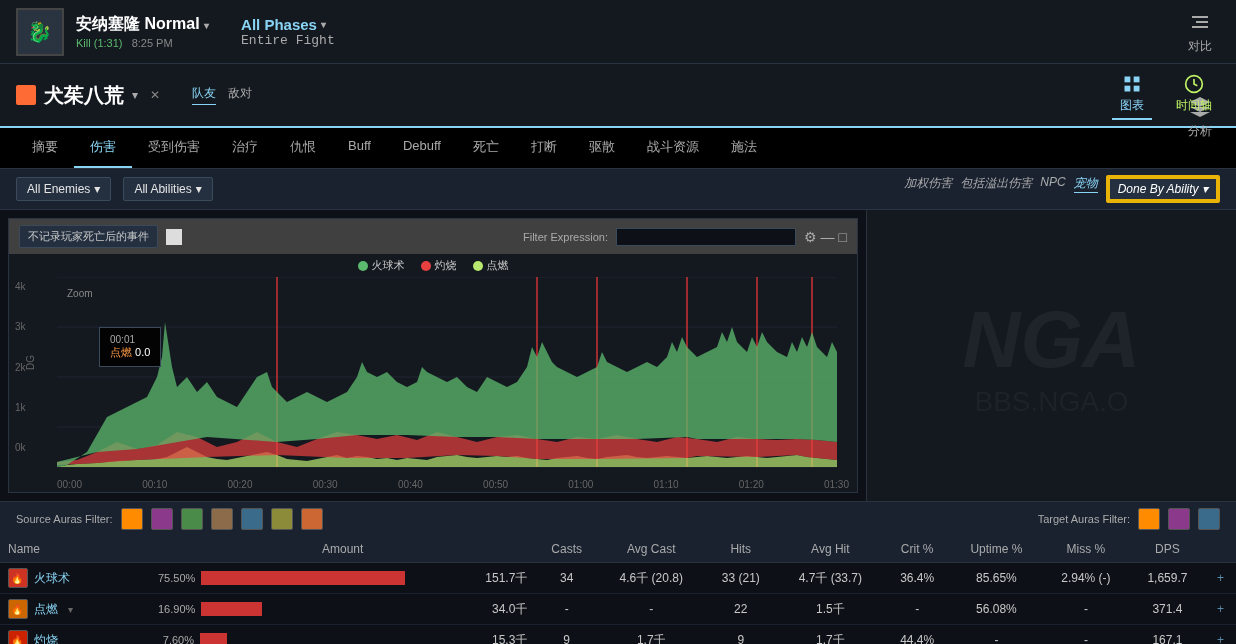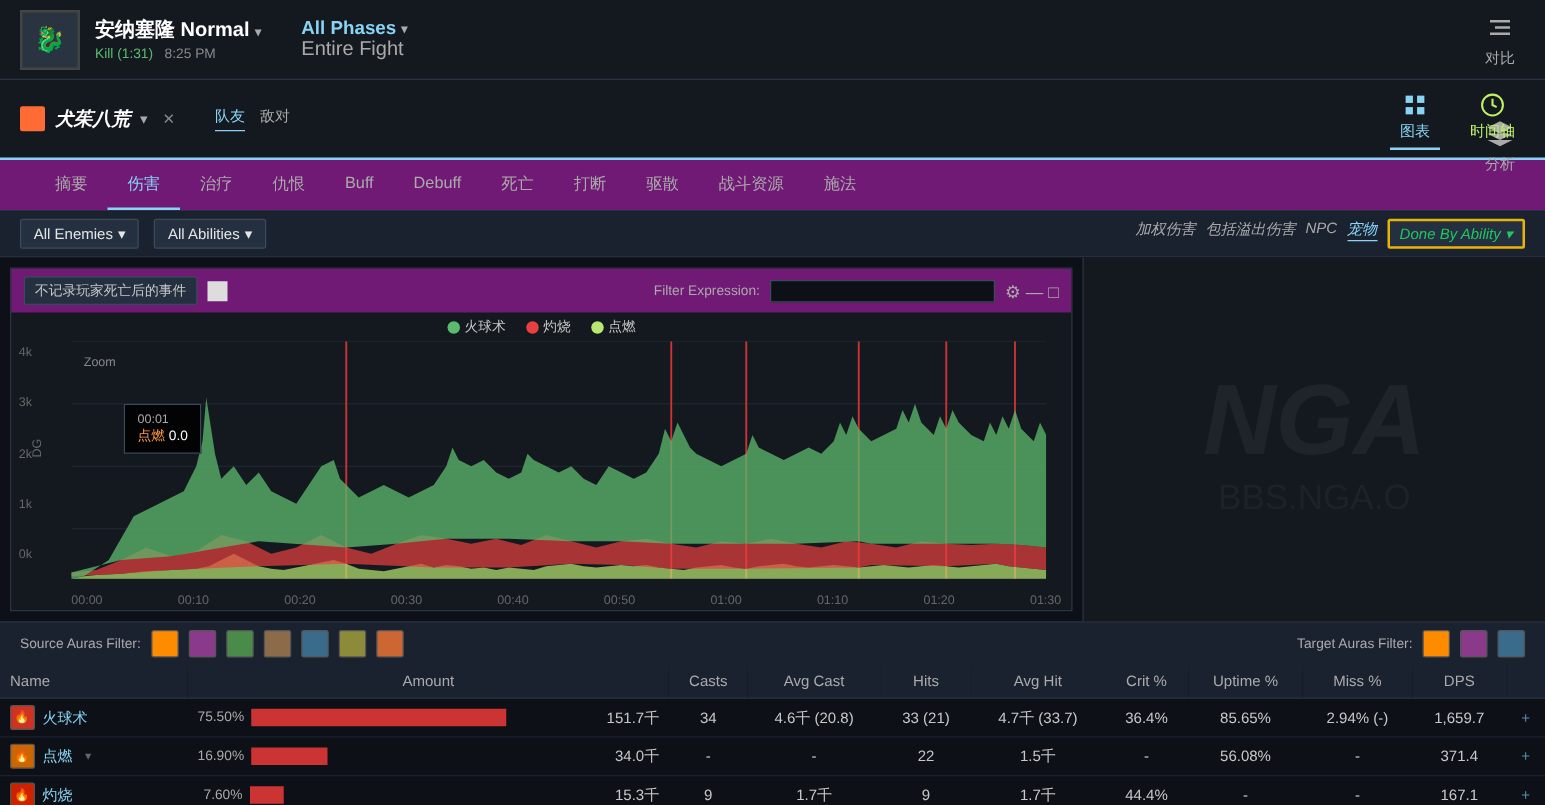--- a/index.html
+++ b/index.html
@@ -25,21 +25,21 @@
       background: #2a3340;
       border: 2px solid #444;
       display: flex; align-items: center; justify-content: center;
       font-size: 20px;
     }
     .boss-details { display: flex; flex-direction: column; }
     .boss-name { color: #fff; font-size: 16px; font-weight: bold; }
     .boss-meta { color: #888; font-size: 11px; margin-top: 2px; }
     .phase-info { display: flex; flex-direction: column; margin-left: 20px; }
     .phase-title { color: #89d4f5; font-size: 15px; font-weight: bold; display: flex; align-items: center; gap: 4px; }
-    .phase-sub { color: #aaa; font-size: 16px; }
+    .phase-sub { color: #aaa; font-size: 13px; font-family: Liberation Mono, monospace; }
     .dropdown-arrow { color: #aaa; font-size: 10px; }
     .top-icons {
       display: flex;
       gap: 32px;
       align-items: center;
       flex-direction: column;
     }
     .top-icon-btn {
       display: flex; flex-direction: column; align-items: center; gap: 4px;
       color: #aaa; cursor: pointer;
@@ -51,35 +51,35 @@
 
     
     .second-bar {
       background: #141920;
       display: flex;
       align-items: center;
       padding: 6px 16px;
       border-bottom: 2px solid #89d4f5;
       gap: 16px;
     }
-    .player-name { color: #fff; font-size: 15px; font-weight: bold; font-style: italic; }
+    .player-name { color: #fff; font-size: 20px; font-weight: bold; }
     .player-controls { display: flex; align-items: center; gap: 8px; }
     .player-icon { width: 20px; height: 20px; background: #ff6b35; border-radius: 2px; }
     .second-bar-right { margin-left: auto; display: flex; gap: 16px; }
     .view-btn {
       display: flex; flex-direction: column; align-items: center; gap: 3px;
       color: #bef264; cursor: pointer; padding: 4px 8px;
     }
     .view-btn.active { color: #89d4f5; border-bottom: 2px solid #89d4f5; }
 
     
     .tab-bar {
-      background: #701a75;
-      display: flex;
-      padding: 0 28px;
+      background: #000000;
+      display: flex;
+      padding: 0 16px;
       border-bottom: 1px solid #2a3340;
     }
     .tab-item {
       padding: 10px 16px;
       color: #aaa;
       cursor: pointer;
       border-bottom: 2px solid transparent;
       font-size: 13px;
     }
     .tab-item.active { color: #89d4f5; border-bottom: 2px solid #89d4f5; }
@@ -102,41 +102,41 @@
       font-size: 12px;
       display: flex; align-items: center; gap: 4px;
       border-radius: 2px;
     }
     .filter-right { margin-left: auto; display: flex; align-items: flex-start; gap: 8px; font-style: italic; }
     .filter-tag {
       color: #aaa; font-size: 12px; cursor: pointer;
     }
     .filter-tag.active { color: #89d4f5; border-bottom: 1px solid #89d4f5; }
     .filter-tag-done-by {
-      background: #243040; border: 2px solid #eab308; padding: 3px 8px;
-      color: #22c55e; font-size: 12px; border-radius: 2px;
+      background: #243040; border: 4px solid #eab308; padding: 3px 8px;
+      color: #ffffff; font-size: 12px; border-radius: 2px;
     }
 
     
     .chart-container {
       display: flex;
       background: #0d1117;
     }
     .chart-main {
       flex: 1;
       padding: 8px;
     }
     .chart-panel {
       background: #141920;
       border: 1px solid #2a3340;
       padding: 0;
     }
     .chart-top-bar {
       display: flex; align-items: center; padding: 6px 10px; gap: 8px;
-      background: #701a75;
+      background: #404040;
     }
     .event-filter-btn {
       background: #243040; border: 1px solid #3a4a5a; color: #c8c8c8;
       padding: 3px 8px; font-size: 11px; cursor: pointer; border-radius: 2px;
     }
     .chart-color-box {
       width: 16px; height: 16px; background: #ddd;
     }
     .filter-expr { display: flex; align-items: center; gap: 8px; margin-left: auto; }
     .filter-expr-label { color: #aaa; font-size: 11px; }
@@ -308,20 +308,21 @@
           <polyline points="12,6 12,12 16,14" stroke="currentColor" stroke-width="2" fill="none"></polyline>
         </svg>
       <span>时间轴</span>
     </div>
   </div>
 </div>
 
 <div class="tab-bar">
   <div class="tab-item">摘要</div>
   <div class="tab-item active">伤害</div>
+  <div class="tab-item">受到伤害</div>
   <div class="tab-item">治疗</div>
   <div class="tab-item">仇恨</div>
   <div class="tab-item">Buff</div>
   <div class="tab-item">Debuff</div>
   <div class="tab-item">死亡</div>
   <div class="tab-item">打断</div>
   <div class="tab-item">驱散</div>
   <div class="tab-item">战斗资源</div>
   <div class="tab-item">施法</div>
 </div>

